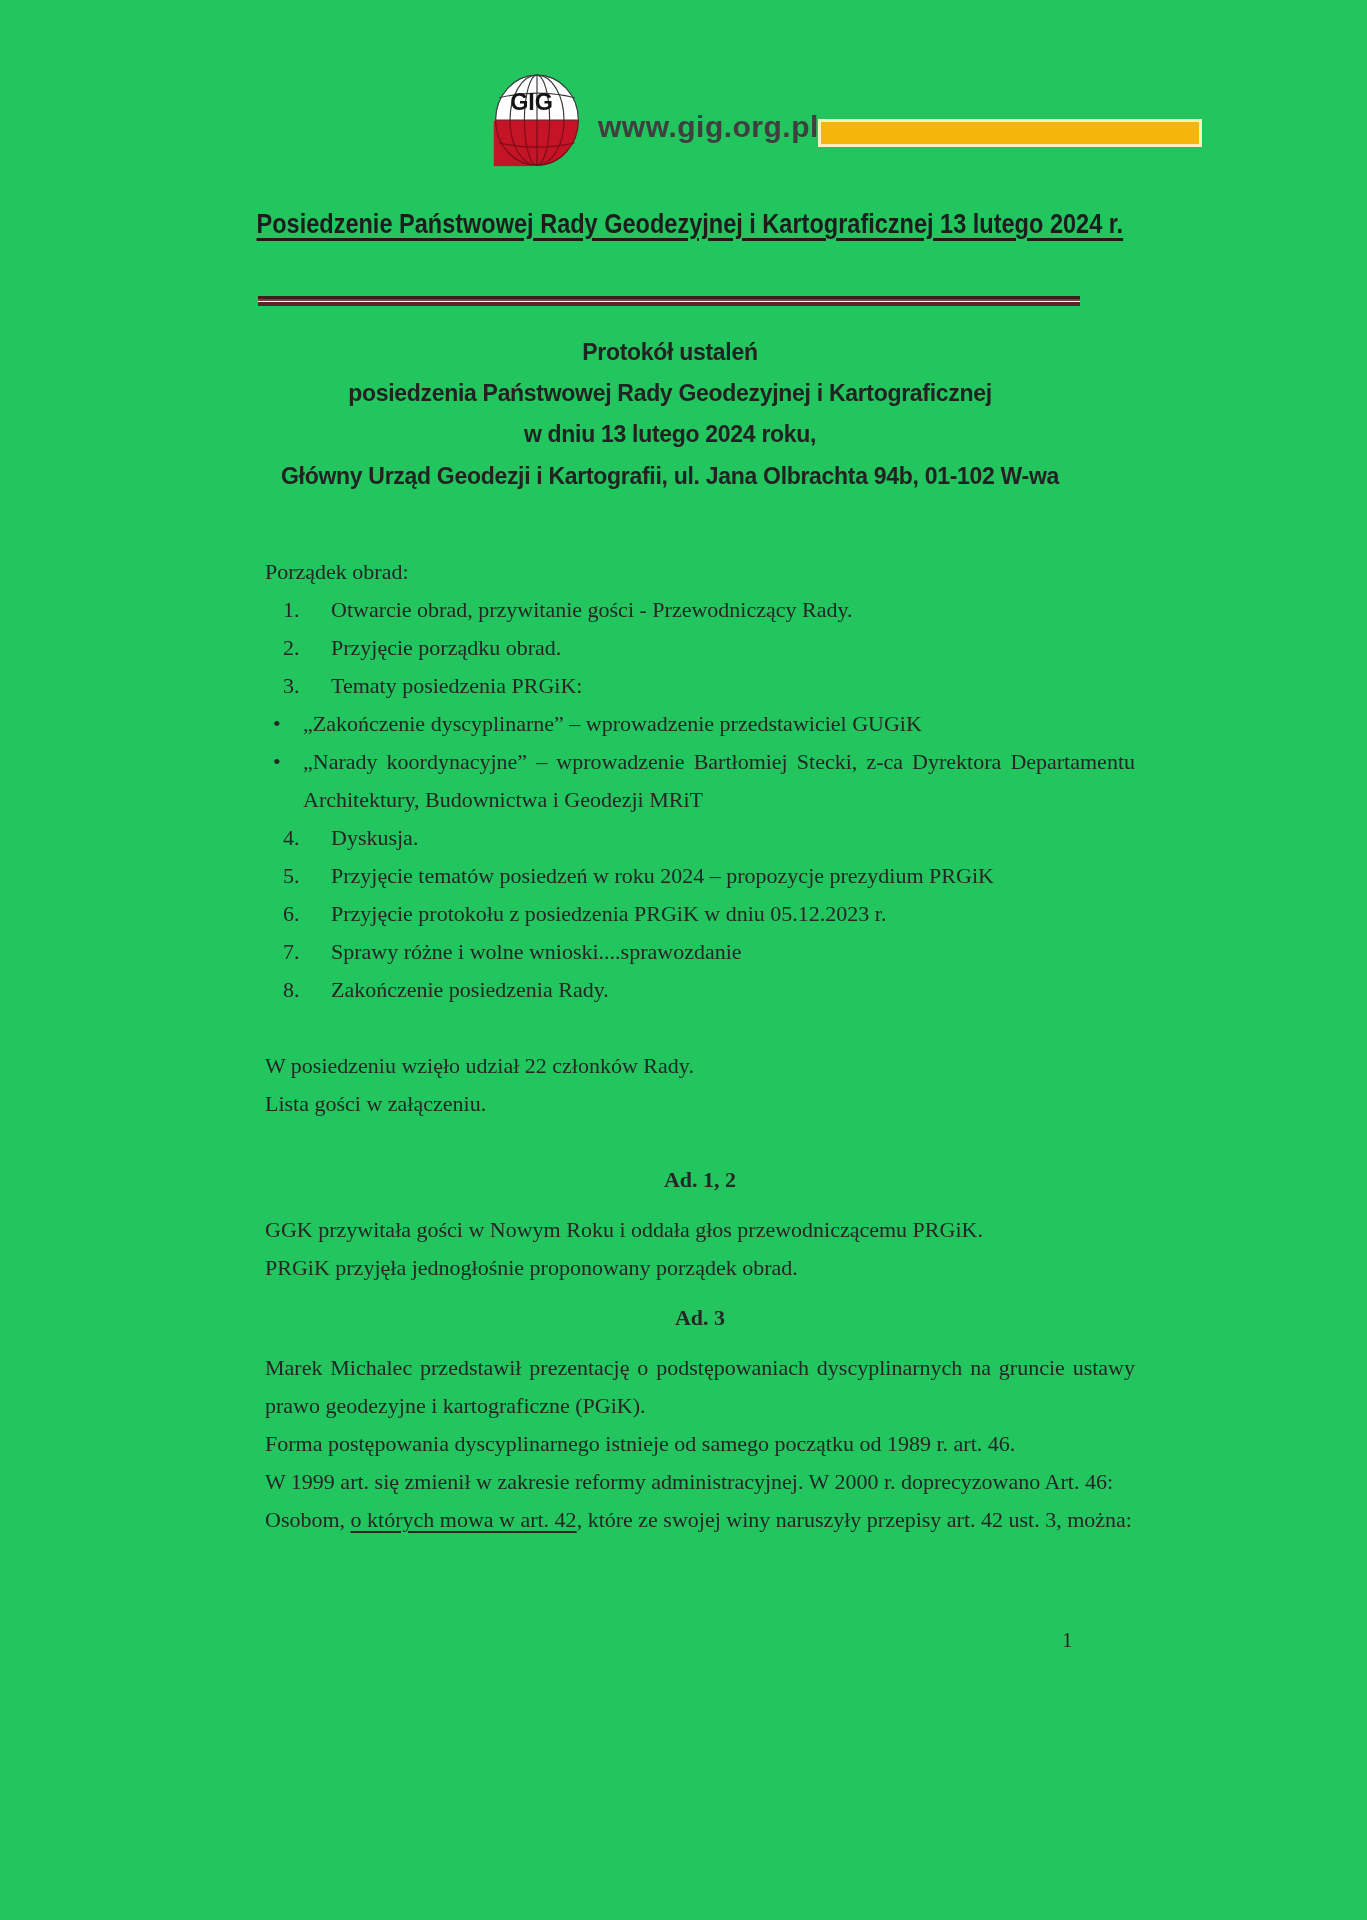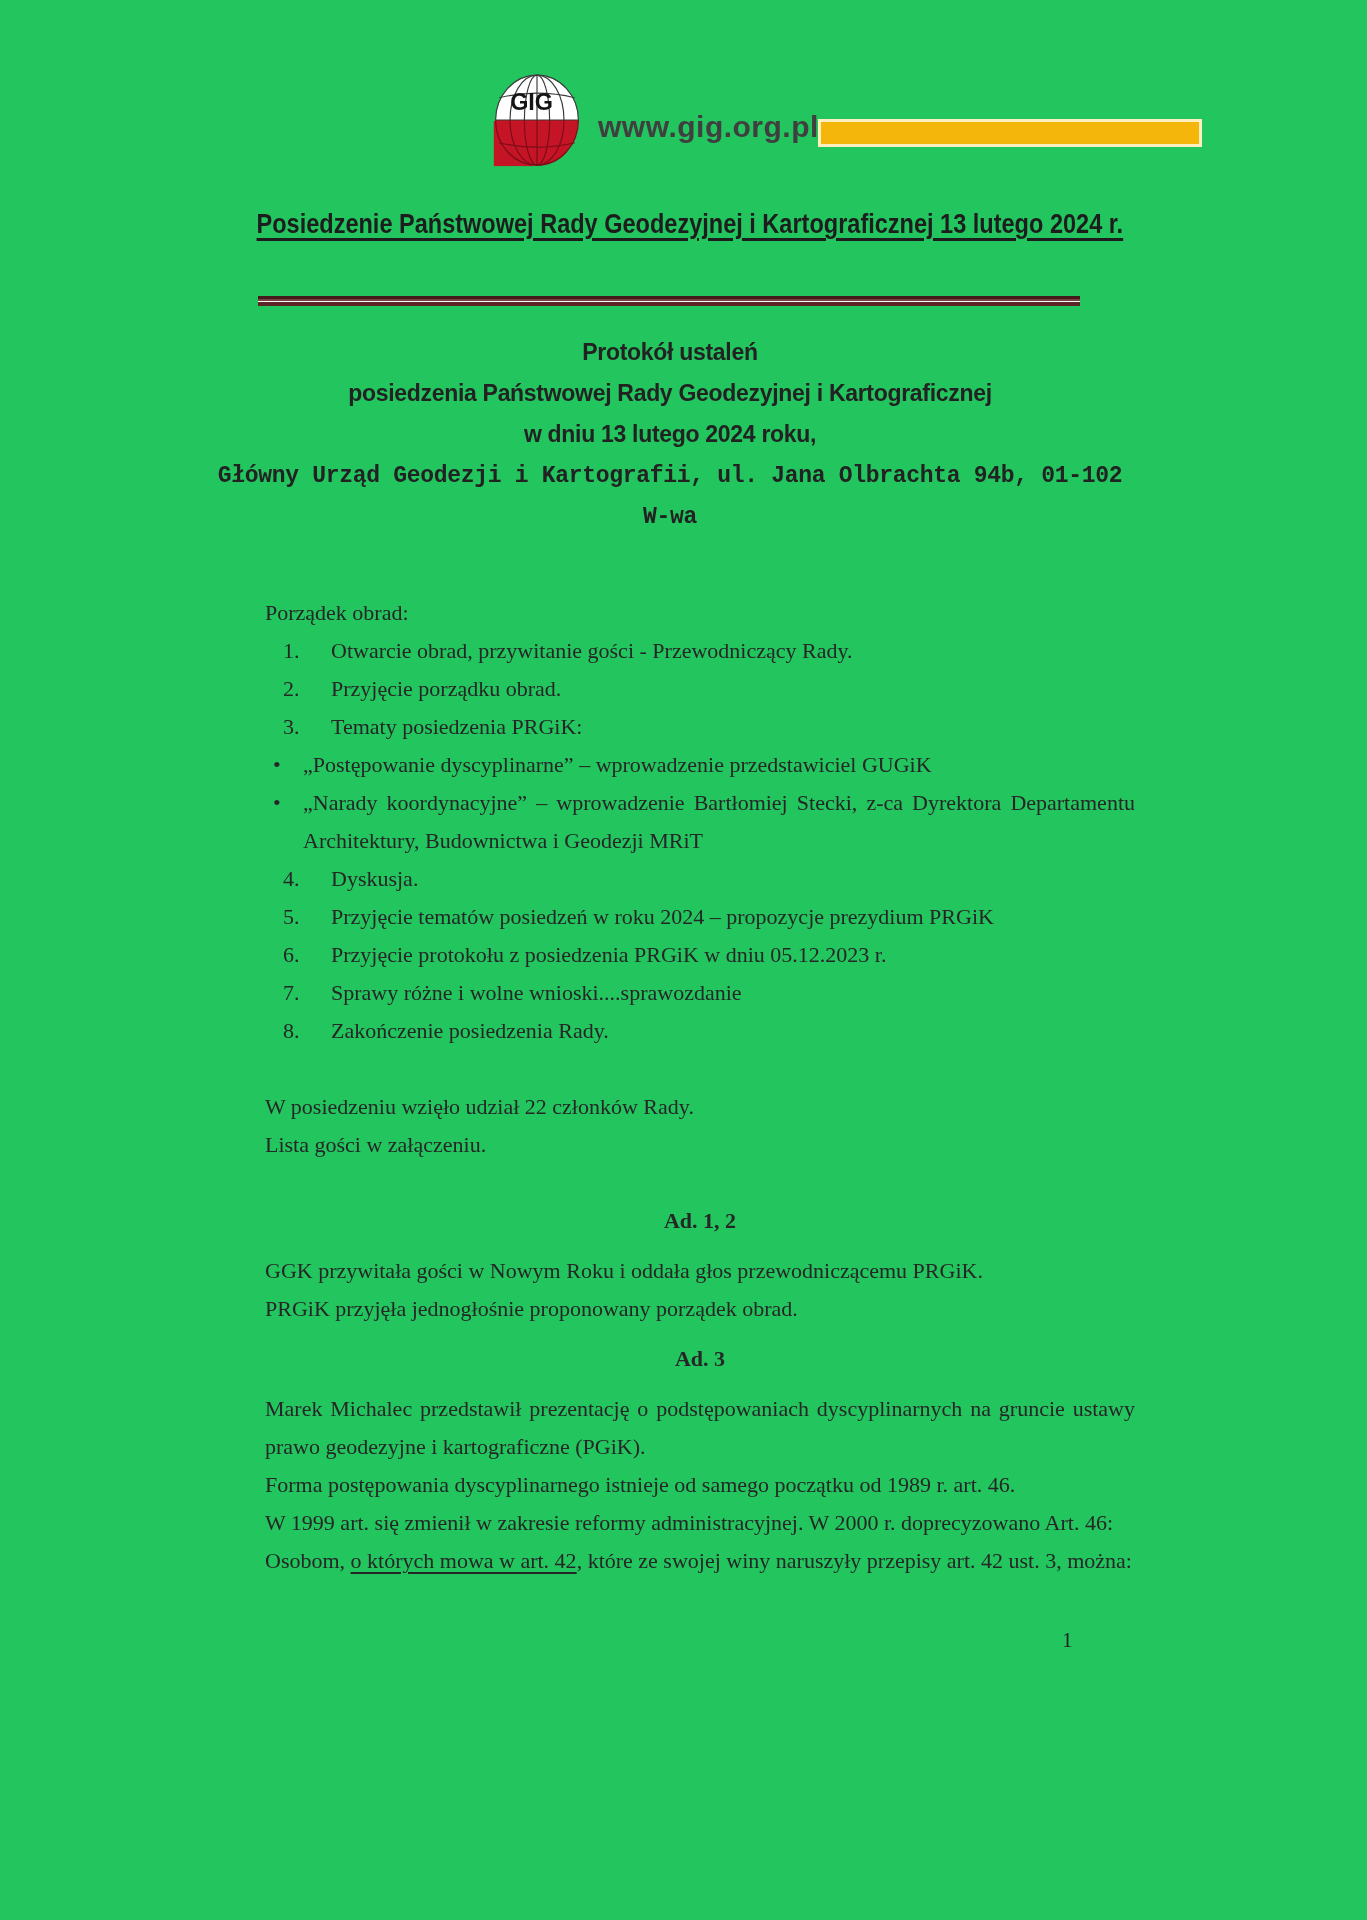--- a/index.html
+++ b/index.html
@@ -60,21 +60,21 @@
       #5d2525 6px, #5d2525 10px);
   }
 
   
   .protocol { margin:26px 232px 0 205px; text-align:center; }
   .protocol p {
     margin:0; line-height:41px;
     font-size:23px; font-weight:bold; color:#222;
     letter-spacing:-0.3px;
   }
-  .protocol p.addr { margin-top:1px;font-family:Liberation Mono, monospace; }
+  .protocol p.addr { margin-top:1px; }
 
   
   .body-col { margin:56px 232px 0 265px; width:870px; font-size:22px; line-height:38px;font-family:Liberation Serif, serif; }
 
   .agenda-title { margin:0; }
 
   .agenda-item { display:flex; padding-left:18px; }
   .agenda-item .num { flex:none; width:48px; }
   .agenda-item .txt { flex:1; }
 
@@ -161,21 +161,21 @@
       <span class="num">2.</span>
       <span class="txt">Przyjęcie porządku obrad.</span>
     </div>
     <div class="agenda-item">
       <span class="num">3.</span>
       <span class="txt">Tematy posiedzenia PRGiK:</span>
     </div>
 
     <div class="agenda-bullet">
       <span class="marker">•</span>
-      <span class="txt">„Postępowanie dyscyplinarne” – wprowadzenie przedstawiciel GUGiK</span>
+      <span class="txt">„Zakończenie dyscyplinarne” – wprowadzenie przedstawiciel GUGiK</span>
     </div>
     <div class="agenda-bullet">
       <span class="marker">•</span>
       <span class="txt">„Narady koordynacyjne” – wprowadzenie Bartłomiej Stecki, z-ca Dyrektora Departamentu Architektury, Budownictwa i Geodezji MRiT</span>
     </div>
 
     <div class="agenda-item">
       <span class="num">4.</span>
       <span class="txt">Dyskusja.</span>
     </div>

